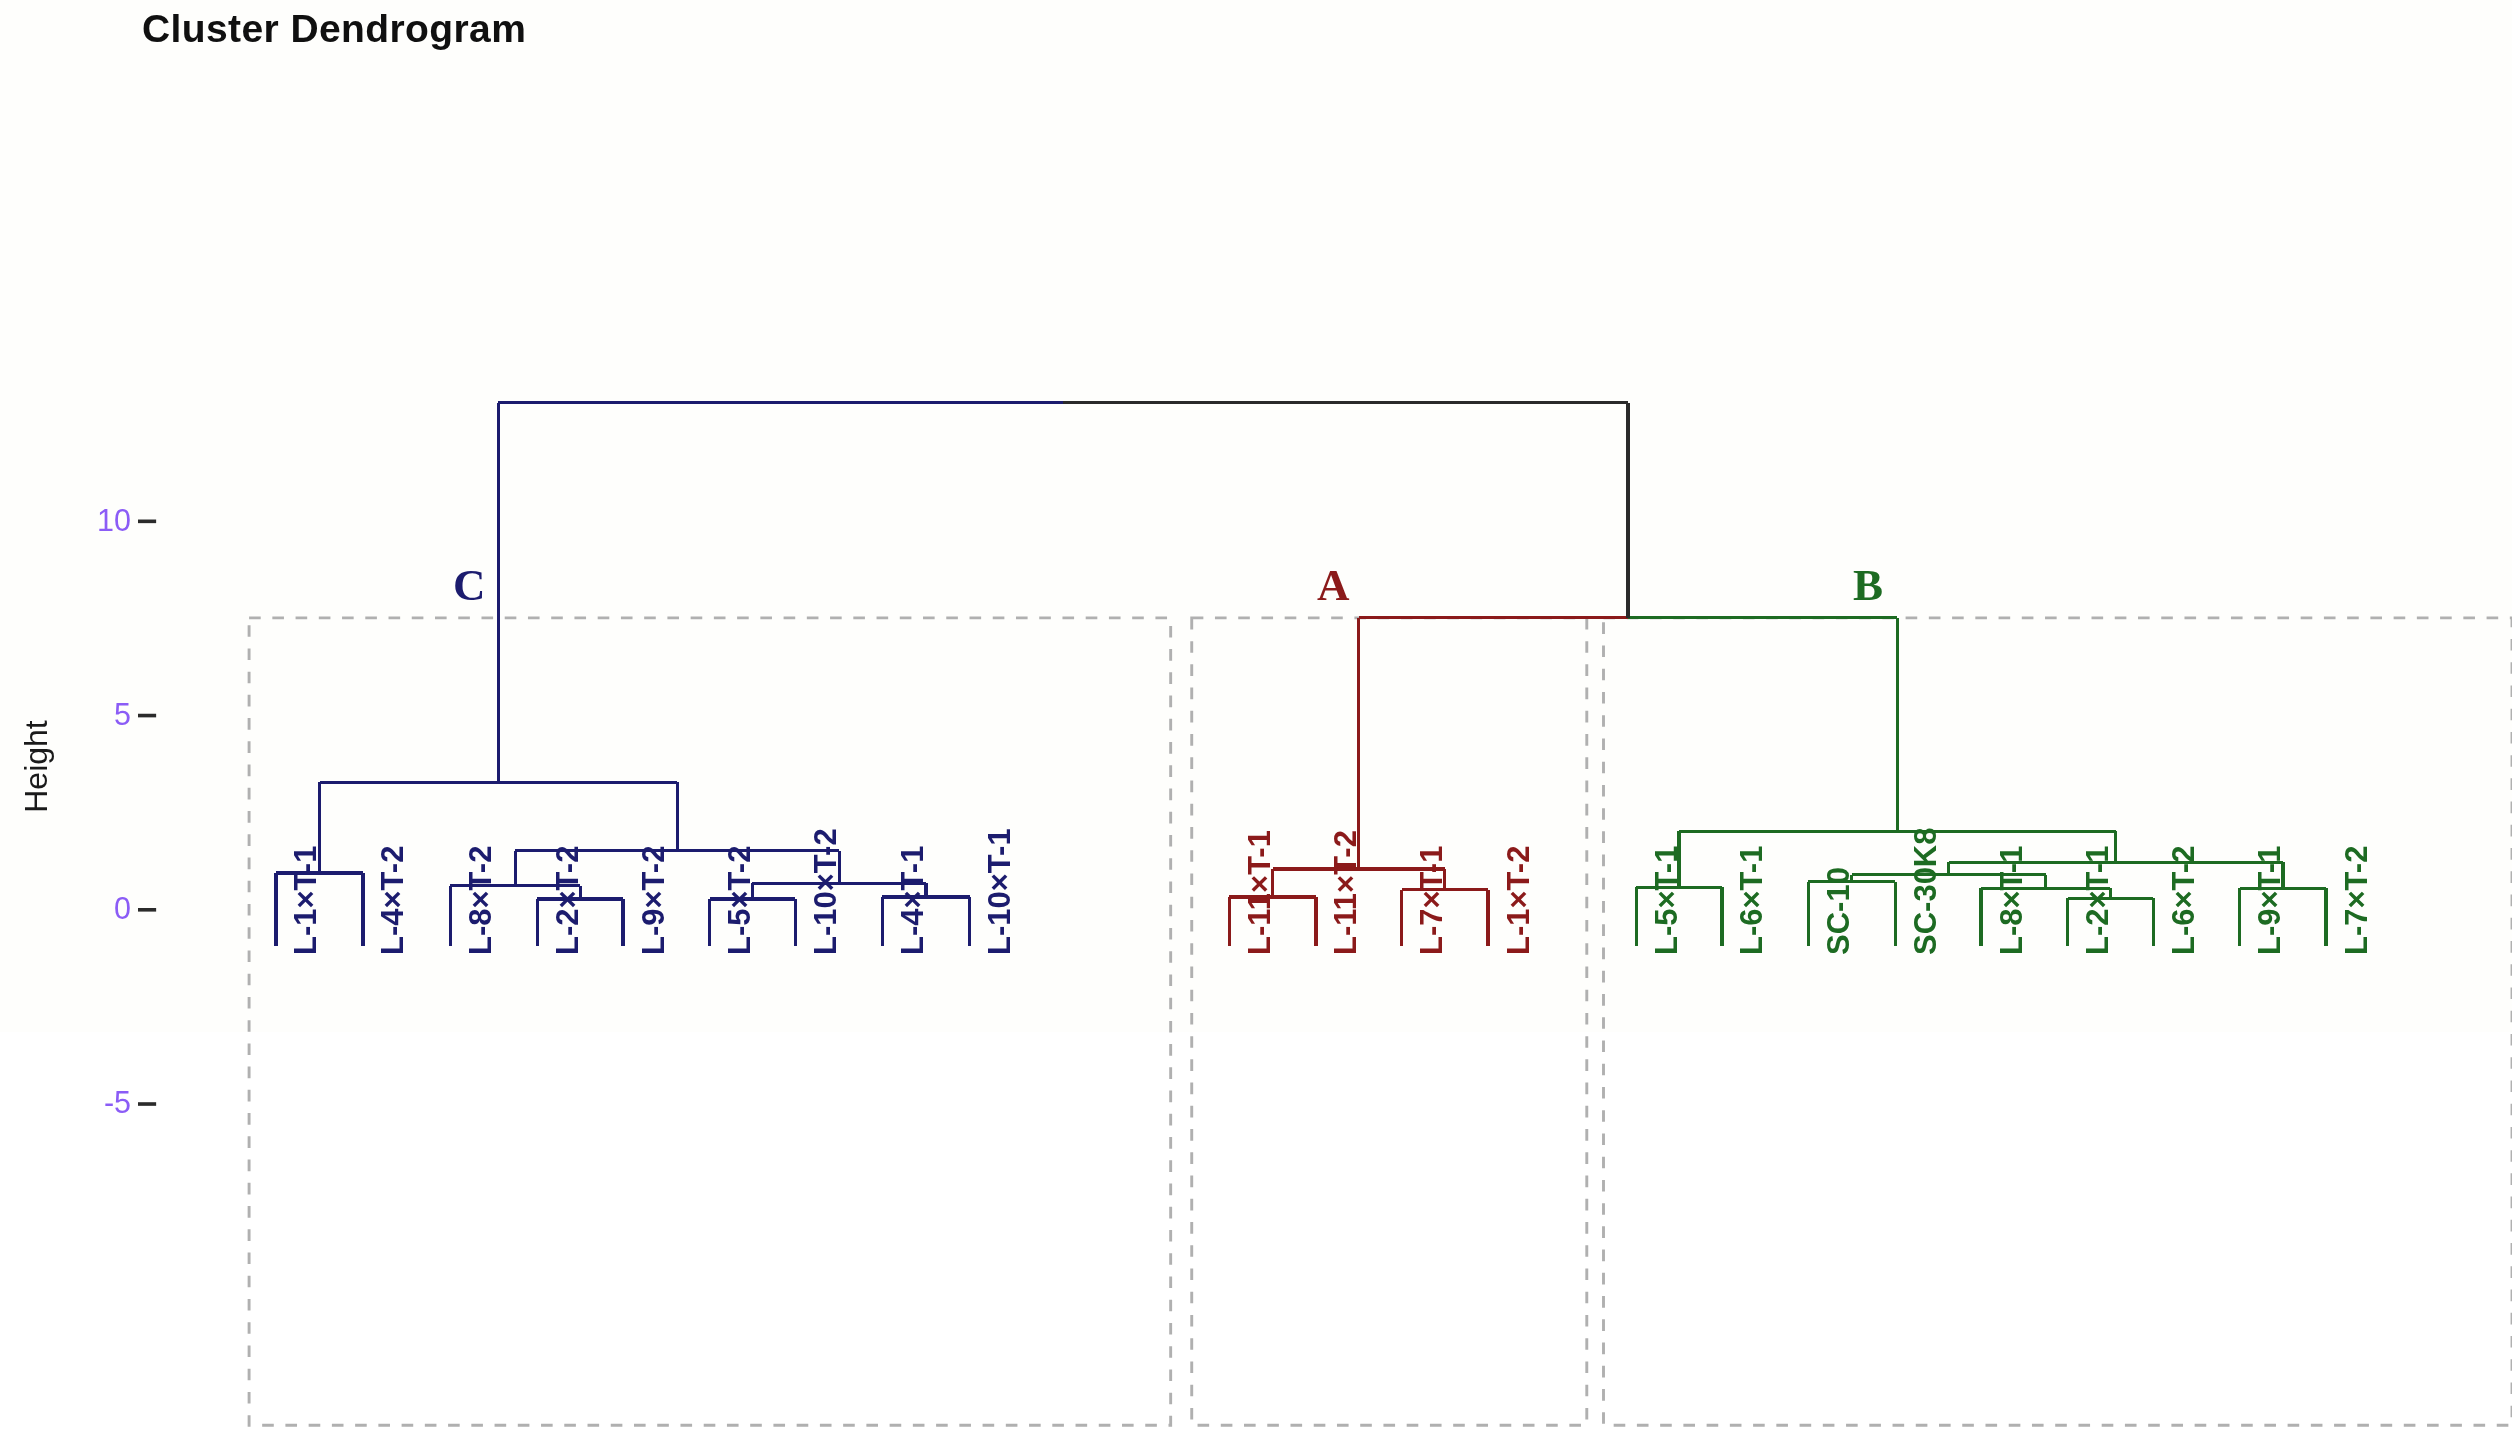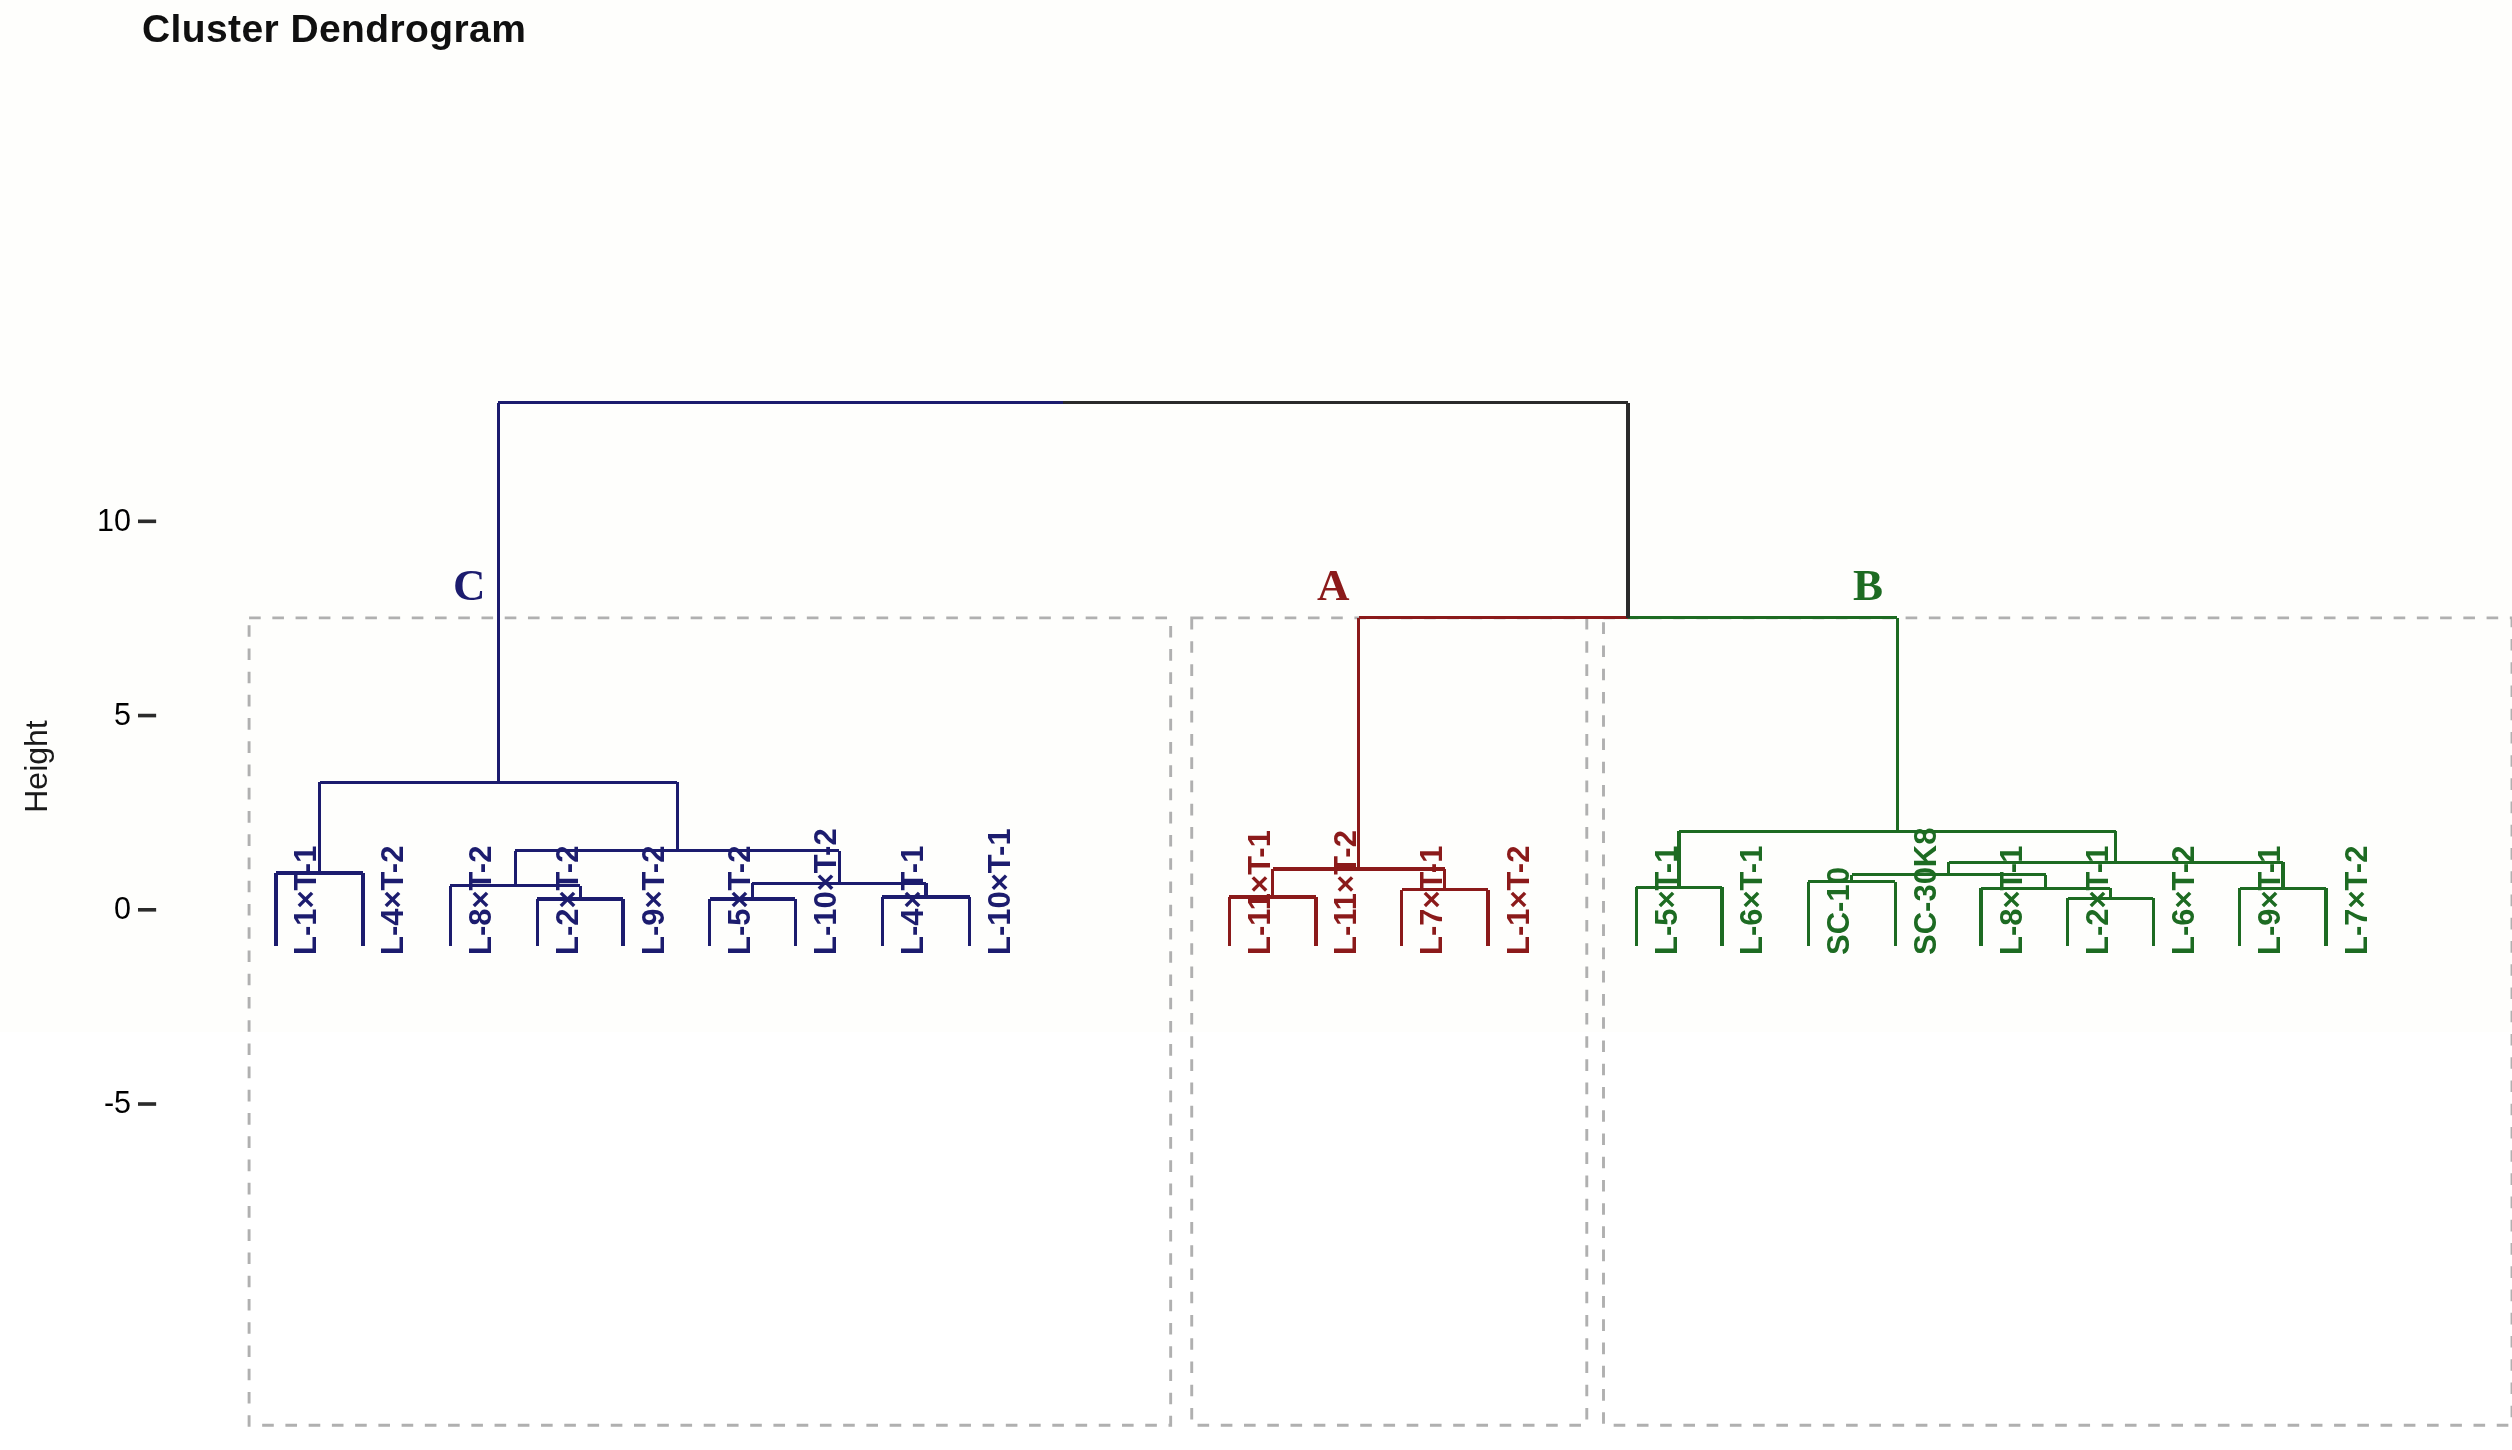--- a/index.html
+++ b/index.html
@@ -16,21 +16,21 @@
     position:absolute;
     font-family:"Liberation Sans",sans-serif;
     font-size:32px;color:#1a1a1a;
     transform-origin:50% 50%;
     transform:rotate(-90deg);
     white-space:nowrap;
   }
   .ytick{
     position:absolute;
     font-family:"Liberation Sans",sans-serif;
-    font-size:30.5px;color:#000000;
+    font-size:30.5px;color:#8b5cf6;
     text-align:right;white-space:nowrap;
   }
   .leaf{
     position:absolute;
     font-family:"Liberation Sans",sans-serif;
     font-size:31px;font-weight:600;
     transform-origin:0 0;
     transform:rotate(-90deg);
     white-space:nowrap;
   }

